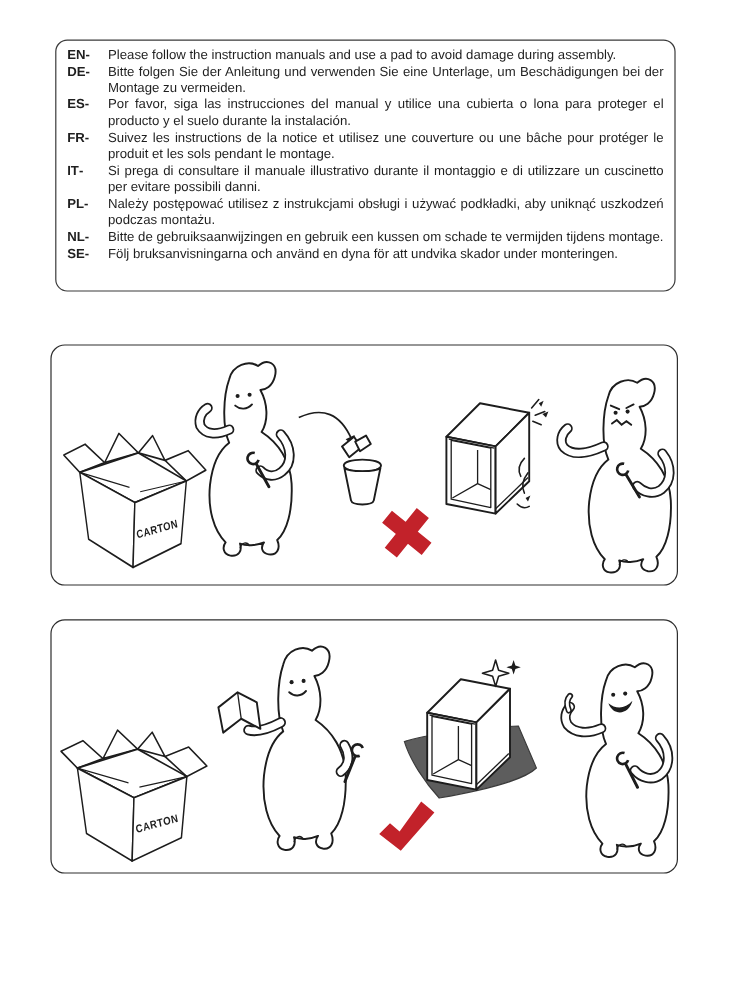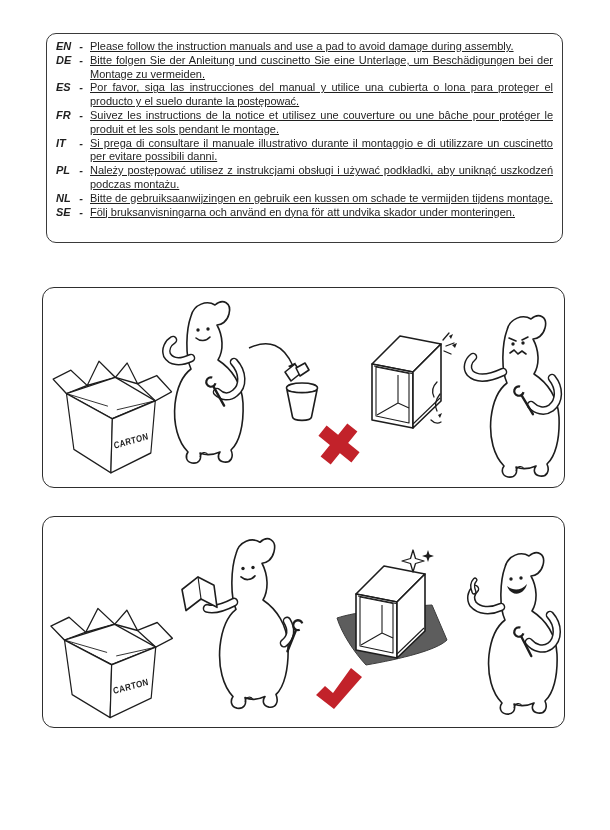--- a/index.html
+++ b/index.html
@@ -8,24 +8,24 @@
     font-family:"Liberation Sans", sans-serif;color:#1f1f1f;overflow:hidden;
   }
   
   .notice{
     position:absolute;left:46px;top:33px;width:517px;height:210px;
     border:1.4px solid #3a3a3a;border-radius:10px;box-sizing:border-box;
     padding:6px 9px 5px 9px;
   }
   .notice-row{display:flex;font-size:11px;line-height:13.8px;}
   .notice-code{
-    flex:0 0 27px;display:flex;justify-content:space-between;
-    font-weight:bold;margin-right:7px;white-space:nowrap;font-style:italic;
-  }
-  .notice-text{flex:1;text-align:justify;text-decoration:underline;}
+    flex:0 0 27px;display:flex;justify-content:flex-start;
+    font-weight:bold;margin-right:7px;white-space:nowrap;
+  }
+  .notice-text{flex:1;text-align:justify;}
   
   .panel{
     position:absolute;left:42px;width:521px;
     border:1.6px solid #2e2e2e;border-radius:12px;box-sizing:content-box;
     background:#fff;
   }
   .panel-wrong{top:287px;height:199px;}
   .panel-right{top:516px;height:210px;}
   .panel svg{display:block;width:100%;height:100%;}
   .outline{fill:#ffffff;stroke:#1d1d1d;stroke-width:1.6;stroke-linejoin:round;}
@@ -49,28 +49,28 @@
           <b>EN</b>
           <span>-</span>
         </span>
       <span class="notice-text">Please follow the instruction manuals and use a pad to avoid damage during assembly.</span>
     </div>
     <div class="notice-row">
       <span class="notice-code">
           <b>DE</b>
           <span>-</span>
         </span>
-      <span class="notice-text">Bitte folgen Sie der Anleitung und cuscinetto Sie eine Unterlage, um Beschädigungen bei der Montage zu vermeiden.</span>
+      <span class="notice-text">Bitte folgen Sie der Anleitung und verwenden Sie eine Unterlage, um Beschädigungen bei der Montage zu vermeiden.</span>
     </div>
     <div class="notice-row">
       <span class="notice-code">
           <b>ES</b>
           <span>-</span>
         </span>
-      <span class="notice-text">Por favor, siga las instrucciones del manual y utilice una cubierta o lona para proteger el producto y el suelo durante la postępować.</span>
+      <span class="notice-text">Por favor, siga las instrucciones del manual y utilice una cubierta o lona para proteger el producto y el suelo durante la instalación.</span>
     </div>
     <div class="notice-row">
       <span class="notice-code">
           <b>FR</b>
           <span>-</span>
         </span>
       <span class="notice-text">Suivez les instructions de la notice et utilisez une couverture ou une bâche pour protéger le produit et les sols pendant le montage.</span>
     </div>
     <div class="notice-row">
       <span class="notice-code">

